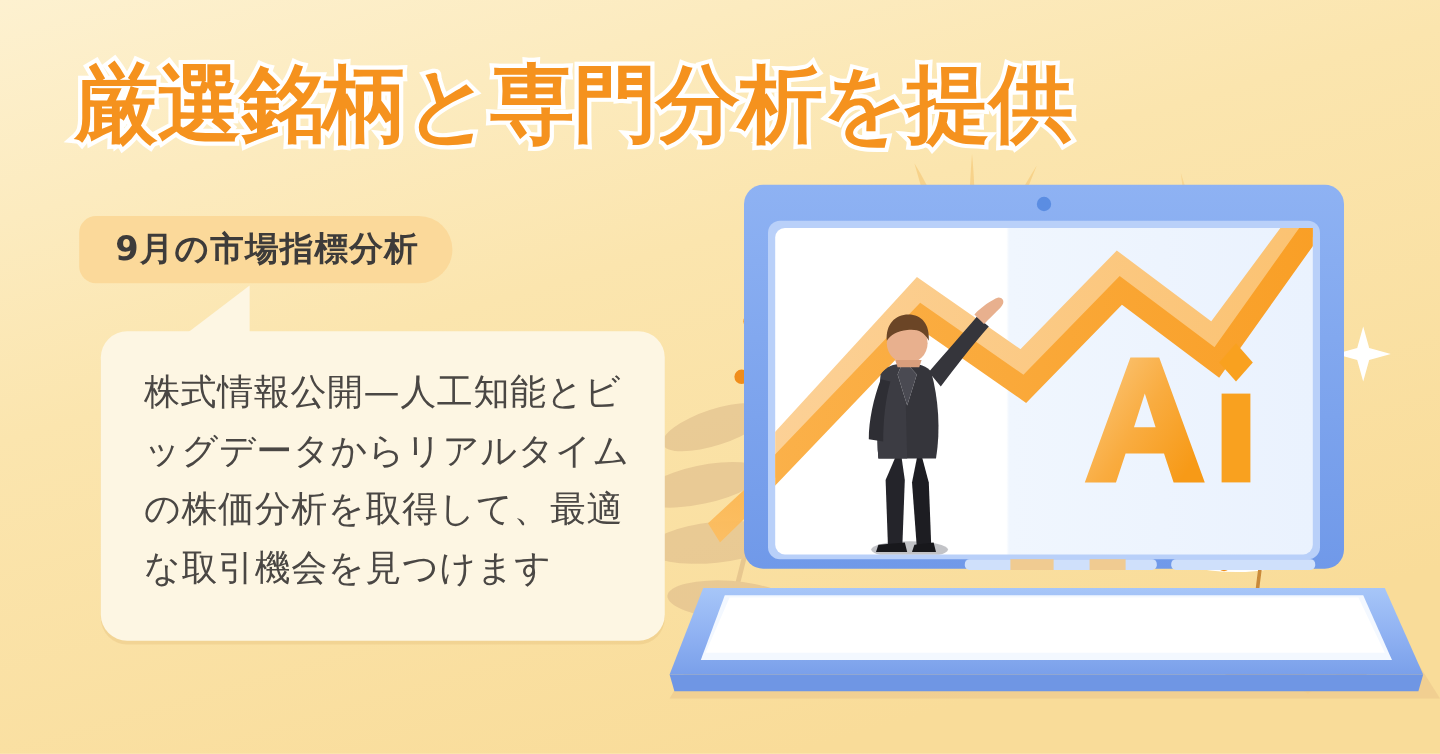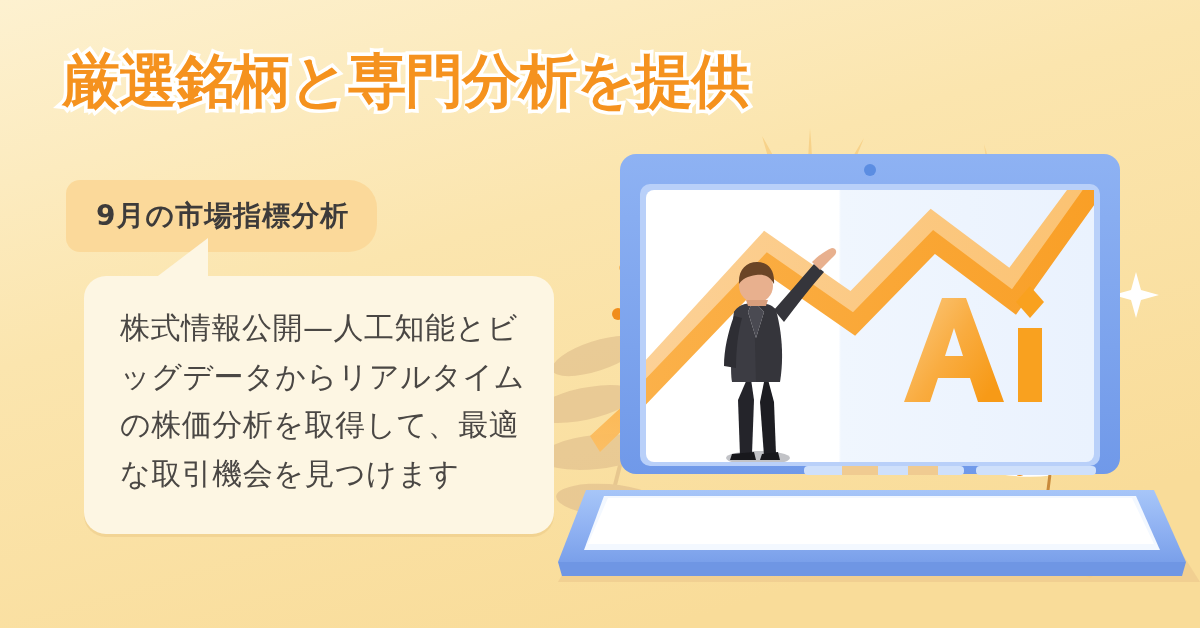--- a/index.html
+++ b/index.html
@@ -11,33 +11,33 @@
   }
   #banner{
     position:relative;width:1200px;height:628px;overflow:hidden;
     background:linear-gradient(160deg,#fdf0cd 0%,#fbe5ae 40%,#fae0a2 70%,#f9dd9c 100%);
   }
   #deco-layer{position:absolute;inset:0;}
 
   
   #headline{
     position:absolute;left:62px;top:52px;
-    font-size:58px;line-height:1.0;font-weight:700;
+    font-size:70px;line-height:1.0;font-weight:700;
     color:#f5921e;
     letter-spacing:-1px;
     white-space:nowrap;
     -webkit-text-stroke:7px #ffffff;
     paint-order:stroke fill;
     text-shadow:0 2px 0 rgba(255,255,255,.5);
   }
 
   
   #badge{
     position:absolute;left:66px;top:180px;
-    height:72px;display:flex;align-items:center;
+    height:56px;display:flex;align-items:center;
     padding:0 28px 0 30px;
     background:#fbd99a;
     border-radius:14px 28px 28px 14px;
     color:#3d3b3a;font-size:28px;font-weight:700;letter-spacing:1px;
     white-space:nowrap;
   }
 
   
   #bubble{
     position:absolute;left:64px;top:276px;

